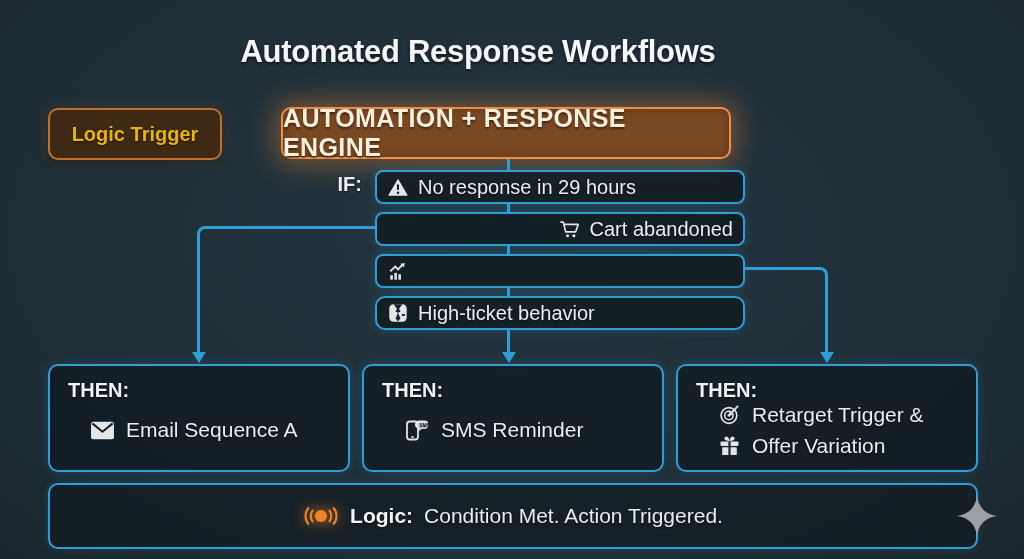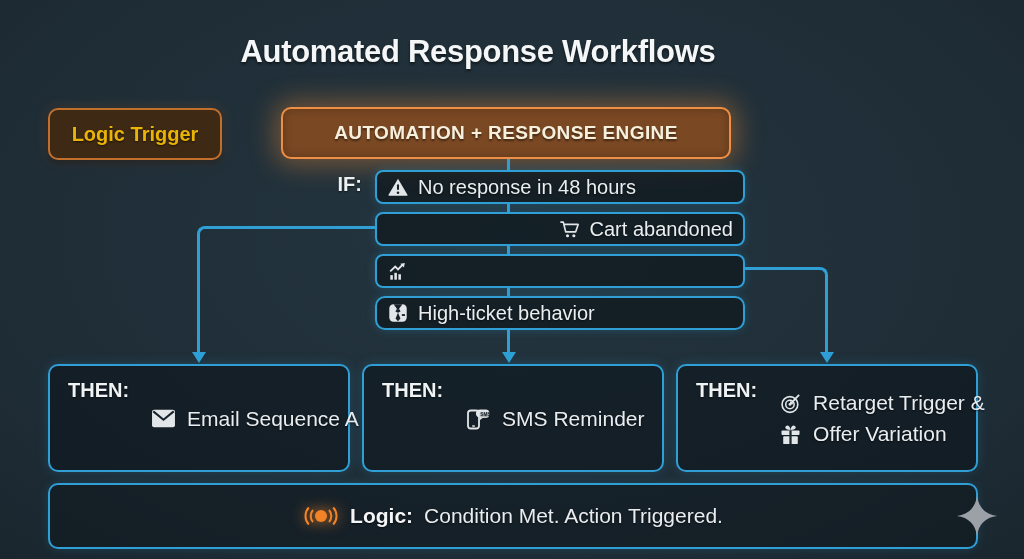--- a/index.html
+++ b/index.html
@@ -18,40 +18,40 @@
     background:#3d2914;border:2px solid #c06f2d;border-radius:10px;
     display:flex;align-items:center;justify-content:center;
     font-size:20px;font-weight:bold;color:#eab308;
     box-shadow:0 0 14px rgba(240,140,55,.18), 0 3px 6px rgba(0,0,0,.4);
     text-shadow:0 1px 2px rgba(0,0,0,.5);
   }
   .engine-box{
     position:absolute;left:281px;top:107px;width:450px;height:52px;box-sizing:border-box;
     background:#7a4823;border:2.5px solid #ef8f45;border-radius:10px;
     display:flex;align-items:center;justify-content:center;
-    font-size:19px;font-weight:bold;color:#f7f0dc;letter-spacing:.4px;
+    font-size:25px;font-weight:bold;color:#f7f0dc;letter-spacing:.4px;
     box-shadow:0 0 26px 6px rgba(240,140,55,.40), inset 0 0 10px rgba(0,0,0,.25);
     text-shadow:0 2px 2px rgba(0,0,0,.45);
   }
   .if-label{
     position:absolute;left:312px;top:173px;width:50px;text-align:right;
     font-size:20px;font-weight:bold;color:#eef1f3;text-shadow:0 1px 2px rgba(0,0,0,.6);
   }
   .cond{
     position:absolute;left:375px;width:370px;height:34px;box-sizing:border-box;
     background:rgba(11,19,25,.62);border:2px solid #2f9fd6;border-radius:8px;
     display:flex;align-items:center;gap:9px;padding:0 10px;
     box-shadow:0 0 10px rgba(47,159,214,.28);
     font-size:20px;color:#eaeef0;text-shadow:0 1px 2px rgba(0,0,0,.6);white-space:nowrap;
   }
   .then-box{
     position:absolute;top:364px;width:302px;height:108px;box-sizing:border-box;
     background:rgba(11,19,25,.55);border:2px solid #2f9fd6;border-radius:10px;
     box-shadow:0 0 12px rgba(47,159,214,.22);
-    display:flex;flex-direction:row;padding:13px 0 12px 18px;
+    display:flex;flex-direction:column;padding:13px 0 12px 18px;
   }
   .then-label{font-size:20px;font-weight:bold;color:#f0f3f4;text-shadow:0 1px 2px rgba(0,0,0,.6);}
   .then-lines{flex:1;display:flex;flex-direction:column;justify-content:center;gap:7px;padding-left:22px;}
   .then-line{display:flex;align-items:center;gap:11px;font-size:21px;color:#e9edf0;text-shadow:0 1px 2px rgba(0,0,0,.6);white-space:nowrap;}
   .footer-bar{
     position:absolute;left:48px;top:483px;width:930px;height:66px;box-sizing:border-box;
     background:rgba(11,19,25,.5);border:2px solid #2f9fd6;border-radius:10px;
     display:flex;align-items:center;justify-content:center;gap:11px;
     box-shadow:0 0 10px rgba(47,159,214,.2);
     font-size:21px;color:#e9edf0;text-shadow:0 1px 2px rgba(0,0,0,.6);
@@ -98,21 +98,21 @@
   <div class="vline" style="left:507px;top:288px;height:8px;"></div>
 
   <div class="cond" style="top:170px;">
     <span class="icon">
       <svg width="22" height="22" viewBox="0 0 24 24">
           <path d="M12 3 L22.3 20.5 Q22.9 21.5 21.6 21.5 H2.4 Q1.1 21.5 1.7 20.5 Z" fill="#e2e6e8"></path>
           <rect x="10.9" y="9" width="2.2" height="6.2" rx="1" fill="#18222a"></rect>
           <circle cx="12" cy="18.2" r="1.4" fill="#18222a"></circle>
         </svg>
     </span>
-    <span>No response in 48 hours</span>
+    <span>No response in 29 hours</span>
   </div>
 
   <div class="cond" style="top:212px;justify-content:flex-end;">
     <span class="icon">
       <svg width="22" height="22" viewBox="0 0 24 24">
           <path d="M1.5 4.5 h3.2 l2.6 10.6 h10.9 l2.7 -8.1 H5.5" fill="none" stroke="#e2e6e8" stroke-width="1.8" stroke-linejoin="round"></path>
           <circle cx="9.3" cy="19.3" r="1.7" fill="#e2e6e8"></circle>
           <circle cx="16.2" cy="19.3" r="1.7" fill="#e2e6e8"></circle>
         </svg>
     </span>

